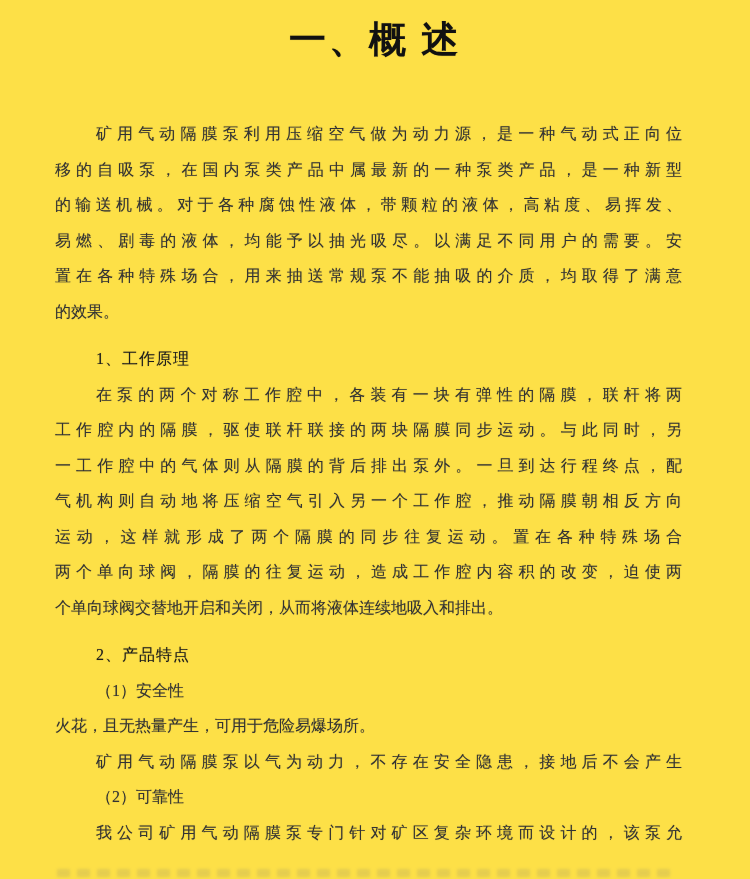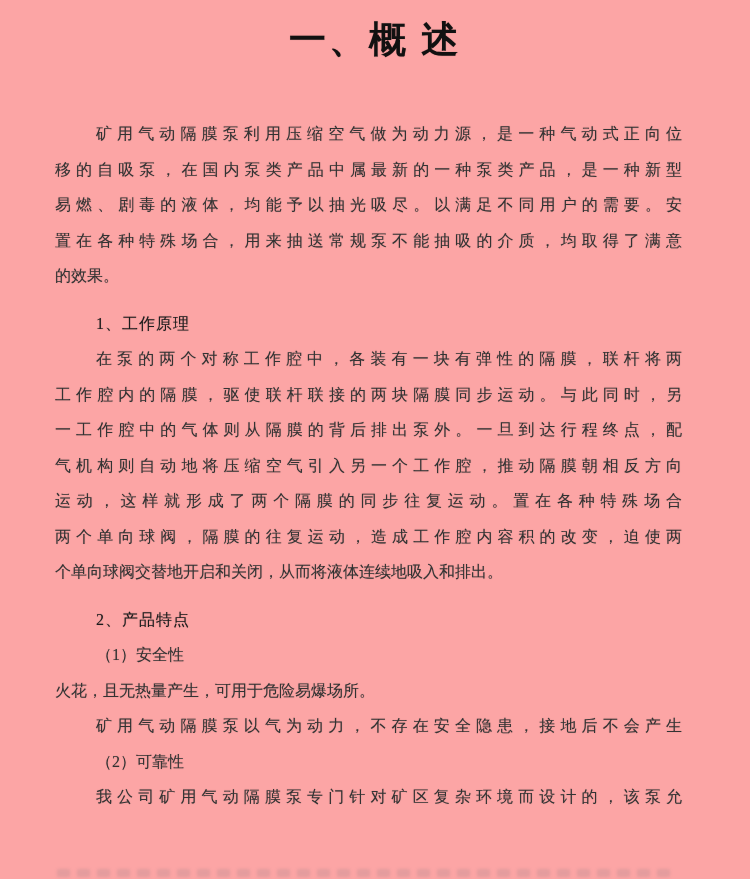--- a/index.html
+++ b/index.html
@@ -4,21 +4,21 @@
 <style>
   html, body {
     margin: 0;
     padding: 0;
     background: #ffffff;
   }
   .page {
     position: relative;
     width: 750px;
     height: 879px;
-    background: #fca5a5;
+    background: #fde047;
     overflow: hidden;
     font-family: "Liberation Serif", "DejaVu Serif", serif;
   }
   .doc-title {
     margin: 18px 0 0 0;
     padding: 0;
     text-align: center;
     font-size: 37px;
     line-height: 44px;
     font-weight: bold;
@@ -73,20 +73,21 @@
 <body>
 
 <div class="page">
 
   <h1 class="doc-title">一、概 述</h1>
 
   <div class="content">
 
     <div class="line fill indent">矿用气动隔膜泵利用压缩空气做为动力源，是一种气动式正向位</div>
     <div class="line fill">移的自吸泵，在国内泵类产品中属最新的一种泵类产品，是一种新型</div>
+    <div class="line fill">的输送机械。对于各种腐蚀性液体，带颗粒的液体，高粘度、易挥发、</div>
     <div class="line fill">易燃、剧毒的液体，均能予以抽光吸尽。以满足不同用户的需要。安</div>
     <div class="line fill">置在各种特殊场合，用来抽送常规泵不能抽吸的介质，均取得了满意</div>
     <div class="line">的效果。</div>
 
     <div class="line heading indent">1、工作原理</div>
     <div class="line fill indent">在泵的两个对称工作腔中，各装有一块有弹性的隔膜，联杆将两</div>
     <div class="line fill">工作腔内的隔膜，驱使联杆联接的两块隔膜同步运动。与此同时，另</div>
     <div class="line fill">一工作腔中的气体则从隔膜的背后排出泵外。一旦到达行程终点，配</div>
     <div class="line fill">气机构则自动地将压缩空气引入另一个工作腔，推动隔膜朝相反方向</div>
     <div class="line fill">运动，这样就形成了两个隔膜的同步往复运动。置在各种特殊场合</div>

